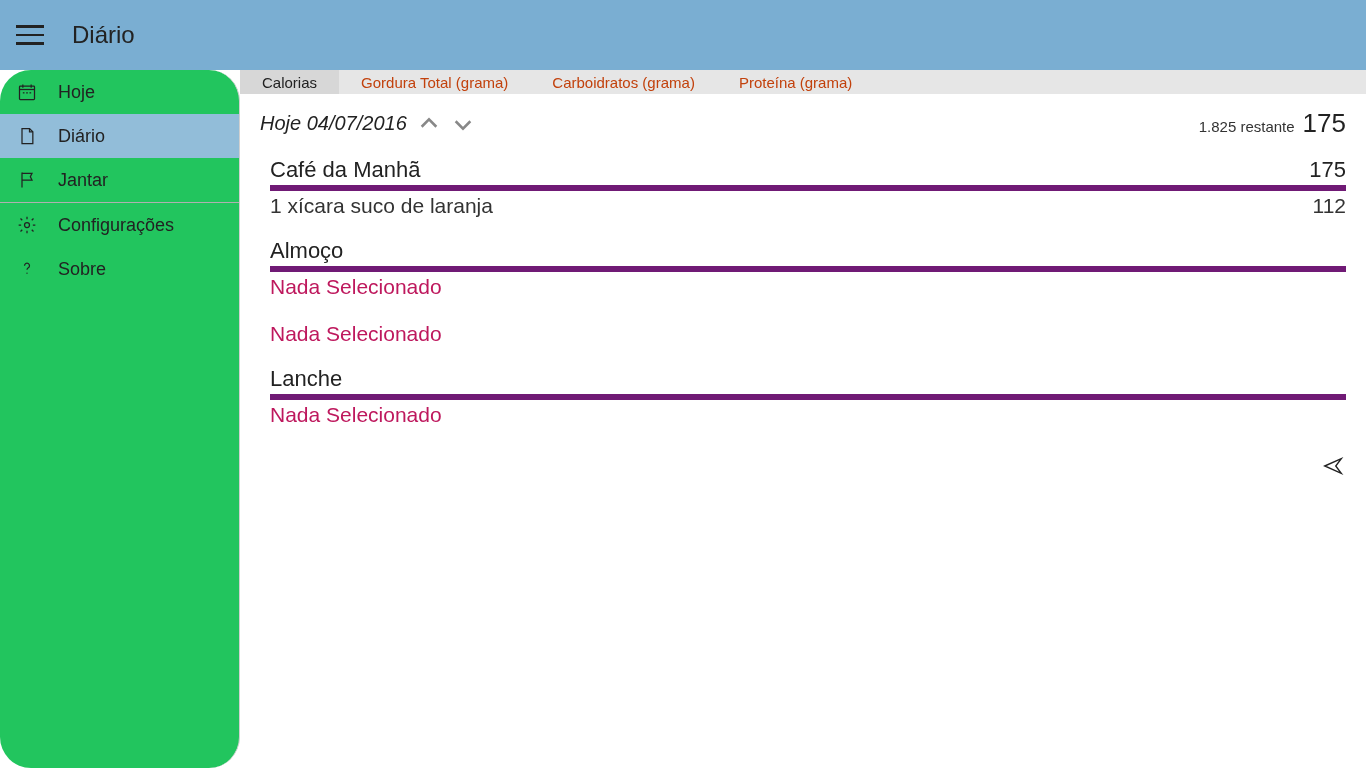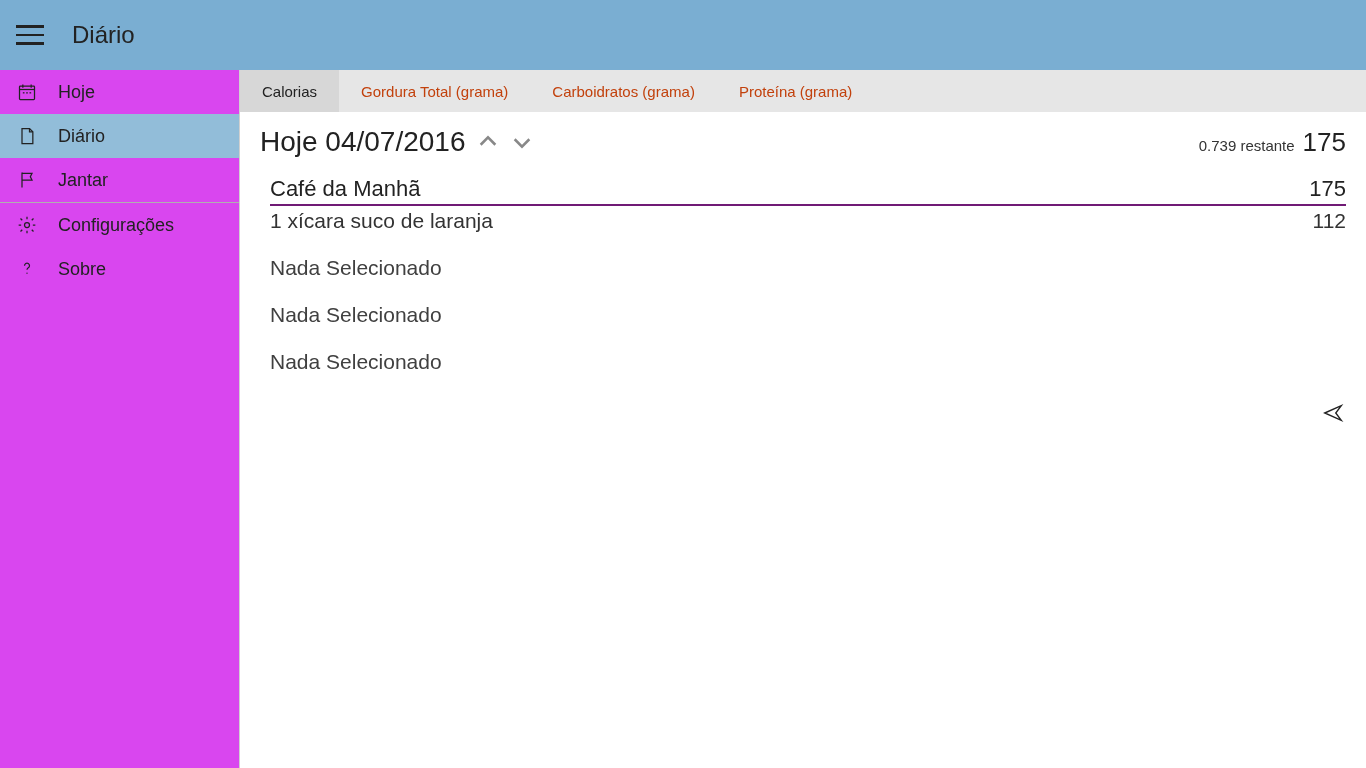--- a/index.html
+++ b/index.html
@@ -21,42 +21,43 @@
     cursor: pointer;
   }
   .hamburger span { height: 2.5px; background:#222; width:28px; }
   .titlebar-title { font-size: 24px; font-weight: 400; }
 
   
   .body-area { flex:1; display:flex; overflow:hidden; }
 
   .sidebar {
     width: 240px;
-    background:#d946ef;
+    background:#22c55e;
     display:flex; flex-direction:column;
     border-right: 1px solid #d0d0d0;
+    border-radius: 31px;
   }
   .sidebar-item {
     display:flex; align-items:center;
     height:44px;
     padding-left:16px;
     gap:20px;
     font-size:18px;
     cursor:pointer;
   }
   .sidebar-item.selected { background:#92bdd9; }
   .sidebar-divider { height:1px; background:#b0b0b0; margin:0; }
   .sidebar-icon { width:22px; height:22px; display:flex; align-items:center; justify-content:center; }
   .sidebar-icon svg { width:20px; height:20px; stroke:#222; fill:none; stroke-width:1.5; }
 
   .main {
     flex:1; display:flex; flex-direction:column; background:#fff; overflow:hidden;
   }
   .tabs {
-    height:42px;
+    height:24px;
     background:#e6e6e6;
     display:flex;
   }
   .tab {
     padding:0 22px;
     display:flex; align-items:center;
     font-size:15px;
     color:#c2410c;
     cursor:pointer;
   }
@@ -67,42 +68,42 @@
     padding: 14px 20px 20px 20px;
     overflow:auto;
     position:relative;
   }
 
   .date-row {
     display:flex; align-items:center; justify-content:space-between;
     margin-bottom: 18px;
   }
   .date-left { display:flex; align-items:center; gap:10px; }
-  .date-title { font-size:28px; font-weight:400; }
+  .date-title { font-size:20px; font-weight:400;font-style:italic; }
   .chev-btn { width:24px; height:24px; cursor:pointer; display:flex; align-items:center; justify-content:center; }
   .chev-btn svg { width:22px; height:22px; stroke:#888; stroke-width:2.8; fill:none; }
 
   .date-right { display:flex; align-items:baseline; gap:8px; }
   .remaining-label { font-size:15px; color:#333; }
   .remaining-value { font-size:26px; }
 
   .meal-block { margin: 0 0 20px 10px; }
   .meal-header {
     display:flex; justify-content:space-between; align-items:baseline;
-    border-bottom: 2px solid #701a75;
+    border-bottom: 6px solid #701a75;
     padding-bottom: 2px;
   }
   .meal-title { font-size:22px; }
   .meal-total { font-size:22px; }
   .food-row {
     display:flex; justify-content:space-between;
     font-size:21px; color:#333;
     padding:3px 0 0 0;
   }
-  .food-row.empty { color:#404040; }
+  .food-row.empty { color:#be185d; }
 
   .send-btn {
     position:absolute;
     right: 26px;
     bottom: auto;
     top: 480px;
     width:26px; height:26px;
     cursor:pointer;
     display:flex; align-items:center; justify-content:center;
   }
@@ -211,43 +212,49 @@
                 <polyline points="4,15 12,7 20,15"></polyline>
               </svg>
           </span>
           <span class="chev-btn">
             <svg viewBox="0 0 24 24">
                 <polyline points="4,9 12,17 20,9"></polyline>
               </svg>
           </span>
         </div>
         <div class="date-right">
-          <span class="remaining-label">0.739 restante</span>
+          <span class="remaining-label">1.825 restante</span>
           <span class="remaining-value">175</span>
         </div>
       </div>
 
       <div id="meals-container">
           <div class="meal-block">
             <div class="meal-header">
               <span class="meal-title">Café da Manhã</span>
               <span class="meal-total">175</span>
             </div>
             <div class="food-row">
               <span>1 xícara suco de laranja</span>
               <span>112</span>
             </div>
           </div>
           <div class="meal-block">
+            <div class="meal-header">
+              <span class="meal-title">Almoço</span>
+            </div>
             <div class="food-row empty">Nada Selecionado</div>
           </div>
           <div class="meal-block">
             <div class="food-row empty">Nada Selecionado</div>
           </div>
           <div class="meal-block">
+            <div class="meal-header">
+              <span class="meal-title">Lanche</span>
+            </div>
             <div class="food-row empty">Nada Selecionado</div>
           </div>
         </div>
 
       <div class="send-btn" style="top:auto; position:static; float:right; margin-top:6px;">
         <svg viewBox="0 0 24 24">
             <path d="M3 12l18-8-6 8 6 8z"></path>
           </svg>
       </div>
 

